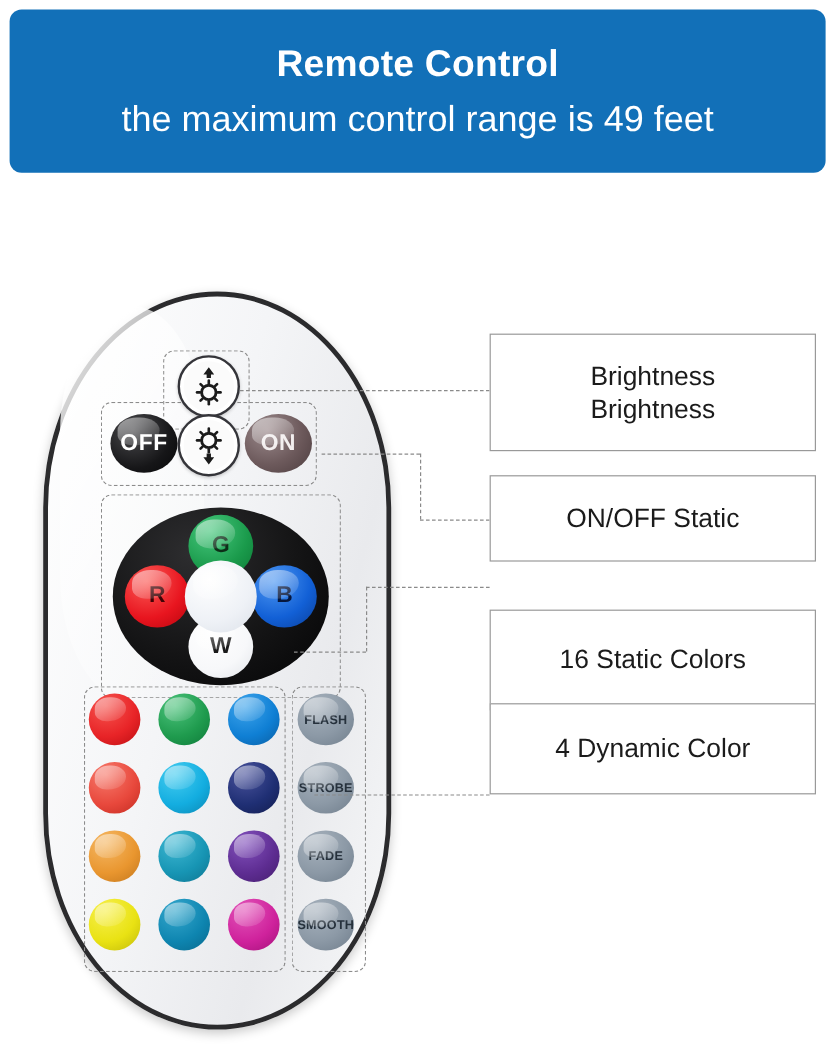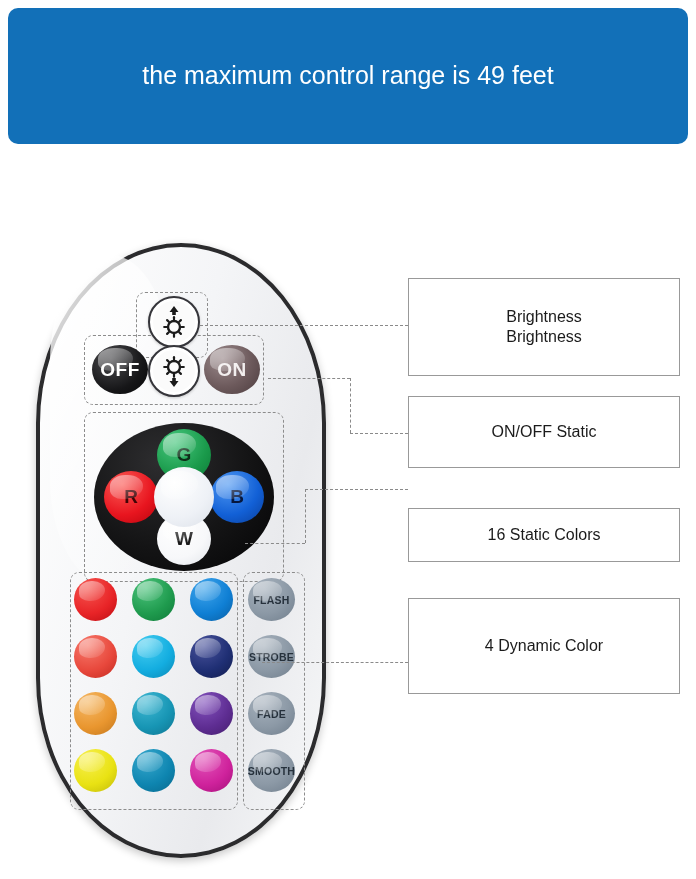--- a/index.html
+++ b/index.html
@@ -15,21 +15,21 @@
     position:absolute;left:8px;top:8px;width:680px;height:136px;
     background:#1270b8;border-radius:10px;
     display:flex;flex-direction:column;align-items:center;justify-content:center;
     box-sizing:border-box;
   }
   #banner-title{
     color:#ffffff;font-size:31px;font-weight:bold;letter-spacing:.2px;
     line-height:1.1;margin:0 0 12px 0;
   }
   #banner-sub{
-    color:#ffffff;font-size:25px;font-weight:400;line-height:1.1;margin:0;
+    color:#ffffff;font-size:30px;font-weight:400;line-height:1.1;margin:0;
   }
 
   
   #remote{
     position:absolute;left:36px;top:243px;width:290px;height:615px;
     background:linear-gradient(105deg,#ffffff 0%,#f4f5f7 42%,#e9eaed 72%,#f7f8f9 100%);
     border:4px solid #2b2b2d;
     border-radius:145px/180px;
     box-sizing:border-box;
     box-shadow:0 3px 9px rgba(0,0,0,.22);
@@ -91,36 +91,37 @@
     background:radial-gradient(circle at 35% 25%,#a7b2bd 0%,#8c99a6 55%,#6f7d8b 100%);
     display:flex;align-items:center;justify-content:center;
     color:#26313c;font-size:10.5px;font-weight:bold;letter-spacing:.2px;
   }
 
   
   .callout{
     position:absolute;left:408px;width:272px;
     border:1.5px solid #999999;background:#ffffff;box-sizing:border-box;
     display:flex;align-items:center;justify-content:center;text-align:center;
-    color:#1b1b1b;font-size:16px;line-height:1.25;padding:4px 8px;
+    color:#1b1b1b;font-size:22px;line-height:1.25;padding:4px 8px;
   }
   #co-0{top:278px;height:98px;}
   #co-1{top:396px;height:72px;}
-  #co-2{top:508px;height:54px;}
-  #co-3{top:598px;height:96px;}
+  #co-2{top:508px;height:84px;}
+  #co-3{top:586px;height:76px;}
 
   
   .ln{position:absolute;border-color:#8a8a8a;}
   .ln-h{border-top:1.4px dashed #8a8a8a;height:0;}
   .ln-v{border-left:1.4px dashed #8a8a8a;width:0;}
 </style>
 </head>
 <body>
 
 <div id="banner">
+  <div id="banner-title">Remote Control</div>
   <div id="banner-sub">the maximum control range is 49 feet</div>
 </div>
 
 <div id="remote">
   <div id="remote-gloss"></div>
 
   <div class="dash" style="left:96px;top:45px;width:72px;height:66px;"></div>
   <div class="dash" style="left:44px;top:88px;width:180px;height:70px;"></div>
   <div class="dash" style="left:44px;top:165px;width:200px;height:170px;"></div>
   <div class="dash" style="left:30px;top:325px;width:168px;height:238px;"></div>

